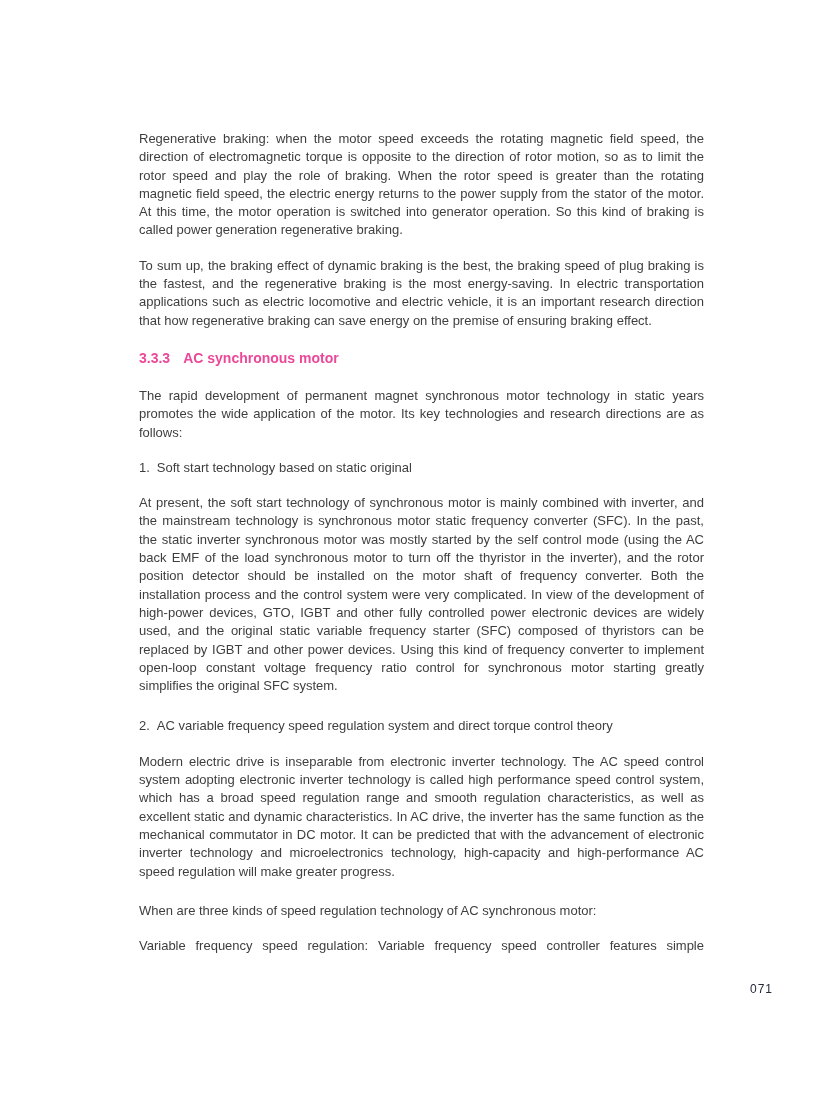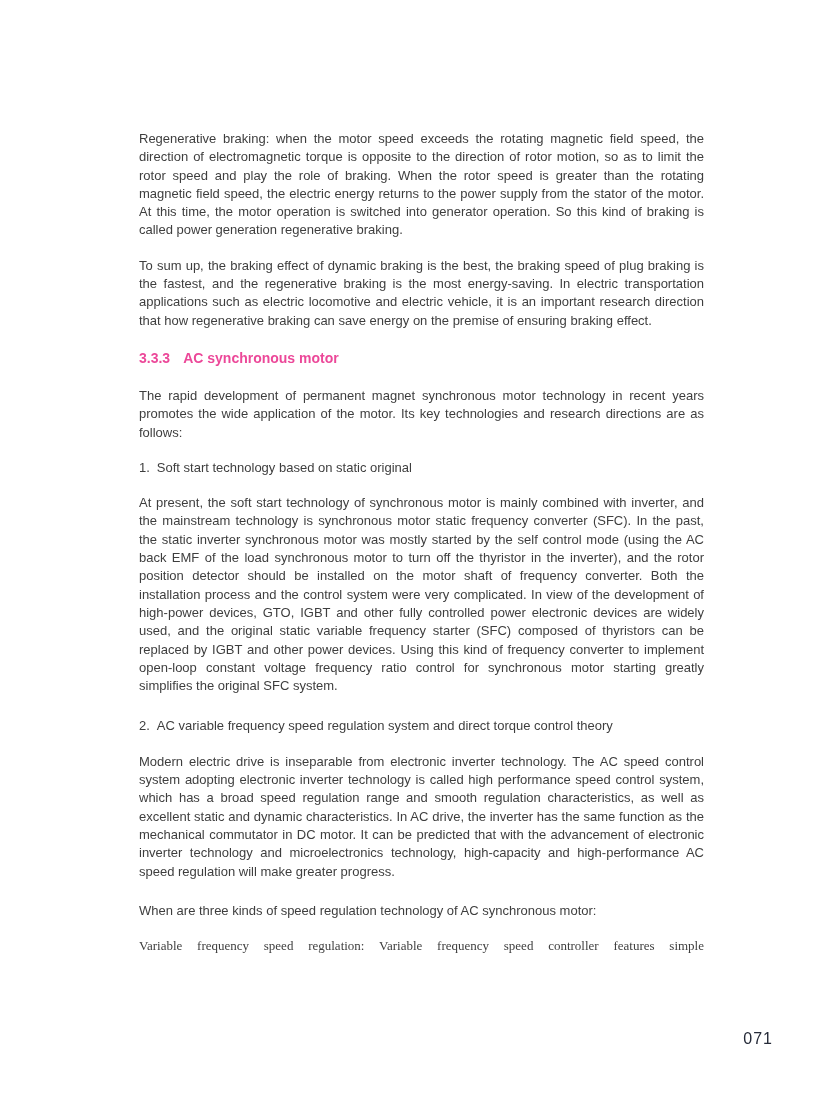--- a/index.html
+++ b/index.html
@@ -50,47 +50,46 @@
   }
   .li-2 {
     margin-top: 22px !important;
   }
   .pre-gap {
     margin-top: 21px !important;
   }
   .force-justify {
     text-align: justify;
     text-align-last: justify;
-    font-family: Liberation Serif, serif;
   }
   .page-number {
     position: absolute;
     right: 43px;
-    top: 1024px;
-    font-size: 16px;
+    top: 974px;
+    font-size: 12px;
     line-height: 14px;
     letter-spacing: 1px;
     color: #252a38;
   }
 </style>
 </head>
 <body>
 
 <div class="page">
   <main class="content">
 
     <p>Regenerative braking: when the motor speed exceeds the rotating magnetic field speed, the direction of electromagnetic torque is opposite to the direction of rotor motion, so as to limit the rotor speed and play the role of braking. When the rotor speed is greater than the rotating magnetic field speed, the electric energy returns to the power supply from the stator of the motor. At this time, the motor operation is switched into generator operation. So this kind of braking is called power generation regenerative braking.</p>
 
     <p>To sum up, the braking effect of dynamic braking is the best, the braking speed of plug braking is the fastest, and the regenerative braking is the most energy-saving. In electric transportation applications such as electric locomotive and electric vehicle, it is an important research direction that how regenerative braking can save energy on the premise of ensuring braking effect.</p>
 
     <h2 class="section-heading">
       <span class="sec-num">3.3.3</span><span>AC synchronous motor</span>
     </h2>
 
-    <p>The rapid development of permanent magnet synchronous motor technology in recent years promotes the wide application of the motor. Its key technologies and research directions are as follows:</p>
+    <p>The rapid development of permanent magnet synchronous motor technology in static years promotes the wide application of the motor. Its key technologies and research directions are as follows:</p>
 
     <p class="list-item">
       <span class="li-num">1.</span><span>Soft start technology based on static original</span>
     </p>
 
     <p>At present, the soft start technology of synchronous motor is mainly combined with inverter, and the mainstream technology is synchronous motor static frequency converter (SFC). In the past, the static inverter synchronous motor was mostly started by the self control mode (using the AC back EMF of the load synchronous motor to turn off the thyristor in the inverter), and the rotor position detector should be installed on the motor shaft of frequency converter. Both the installation process and the control system were very complicated. In view of the development of high-power devices, GTO, IGBT and other fully controlled power electronic devices are widely used, and the original static variable frequency starter (SFC) composed of thyristors can be replaced by IGBT and other power devices. Using this kind of frequency converter to implement open-loop constant voltage frequency ratio control for synchronous motor starting greatly simplifies the original SFC system.</p>
 
     <p class="list-item li-2">
       <span class="li-num">2.</span><span>AC variable frequency speed regulation system and direct torque control theory</span>
     </p>

